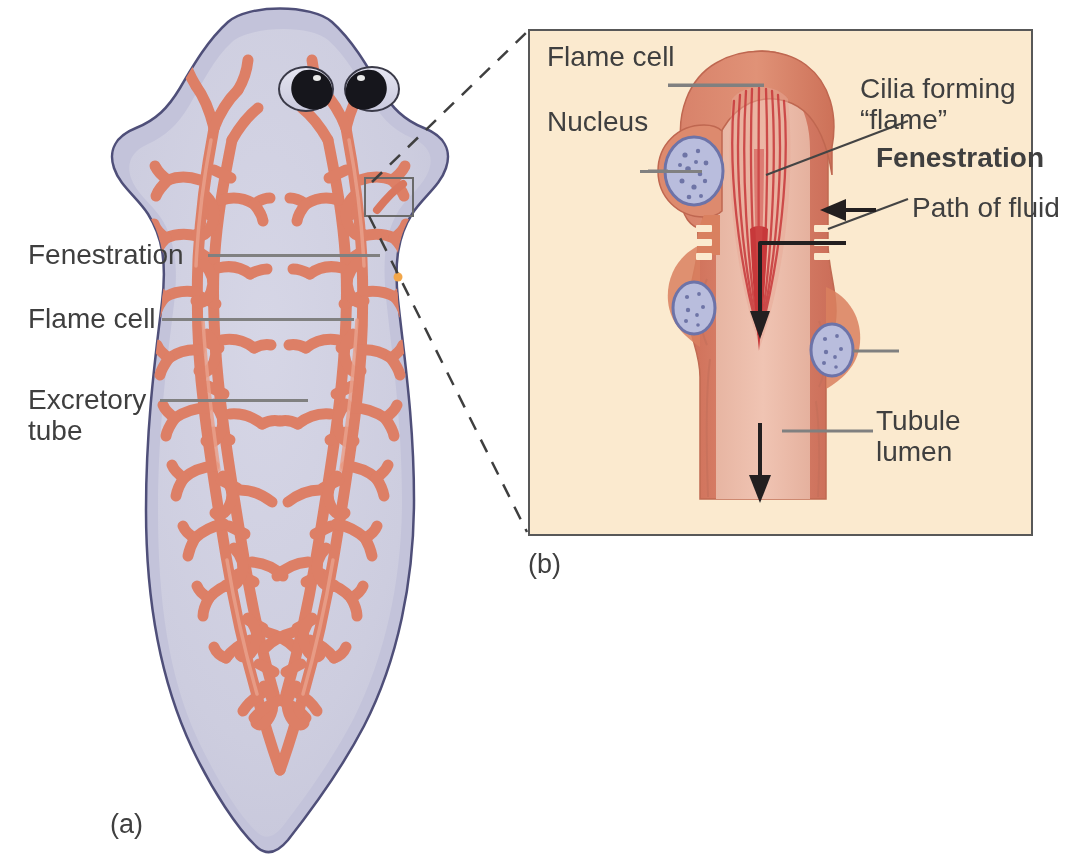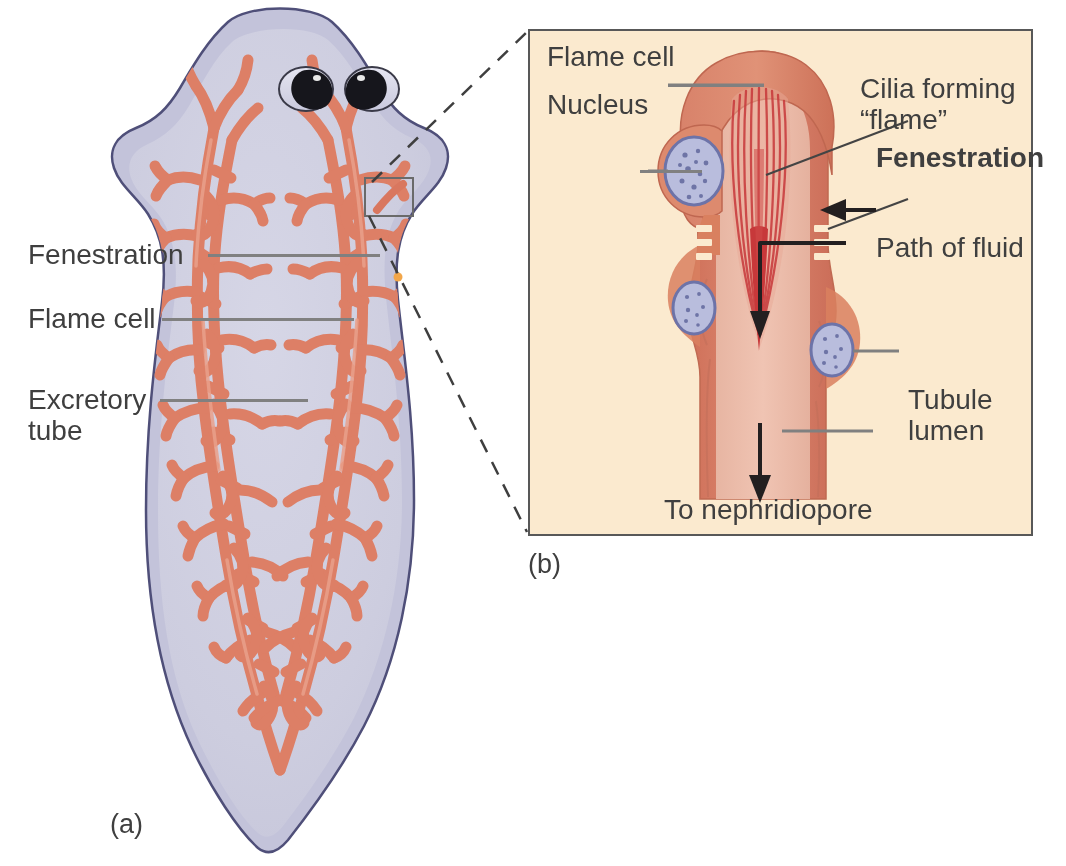--- a/index.html
+++ b/index.html
@@ -508,31 +508,30 @@
       <line x1="238" y1="146" x2="380" y2="92"></line>
       <line x1="300" y1="200" x2="380" y2="170"></line>
     </g>
   </svg>
 
   <div class="leader" style="left:640px; top:170px; width:62px;"></div>
 
   <div class="leader" style="left:668px; top:84px; width:96px;"></div>
 
   <div class="label" style="left:547px; top:41px;">Flame cell</div>
-  <div class="label" style="left:547px; top:89px;">Nucleus</div>
+  <div class="label" style="left:547px; top:106px;">Nucleus</div>
 
   <div class="label" style="left:832px; top:73px;margin-left:28px;">Cilia forming
 “flame”</div>
   <div class="label" style="left:876px; top:142px;font-weight:bold;">Fenestration</div>
-  <div class="label" style="left:876px; top:192px;margin-top:40px;">Path of fluid</div>
-  <div class="label" style="left:876px; top:384px;margin-left:32px;">Tubule
+  <div class="label" style="left:912px; top:192px;">Path of fluid</div>
+  <div class="label" style="left:876px; top:405px;">Tubule
 lumen</div>
 
   <svg style="position:absolute; left:820px; top:196px;" width="58" height="28" viewBox="0 0 58 28">
     <line x1="56" y1="14" x2="22" y2="14" stroke="#231f20" stroke-width="4"></line>
     <path d="M0,14 L26,3 L26,25 Z" fill="#231f20"></path>
   </svg>
 
-  <div class="label" style="left:664px; top:494px;">To nephridiopore</div>
 
   <div class="caption" style="left:528px; top:549px;">(b)</div>
 
 </div>
 
 </body></html>

